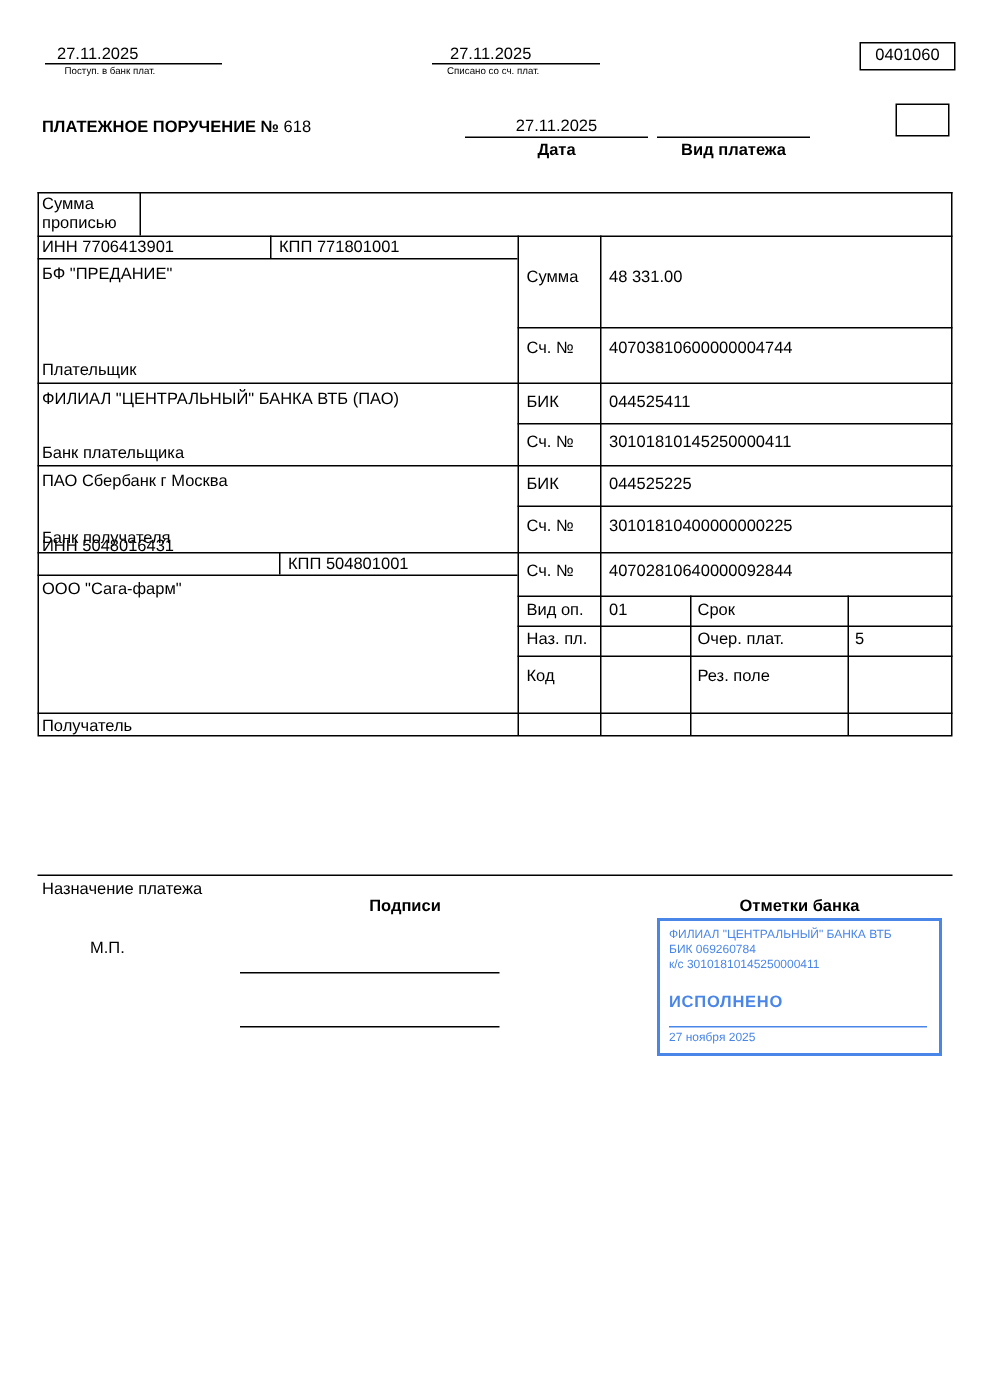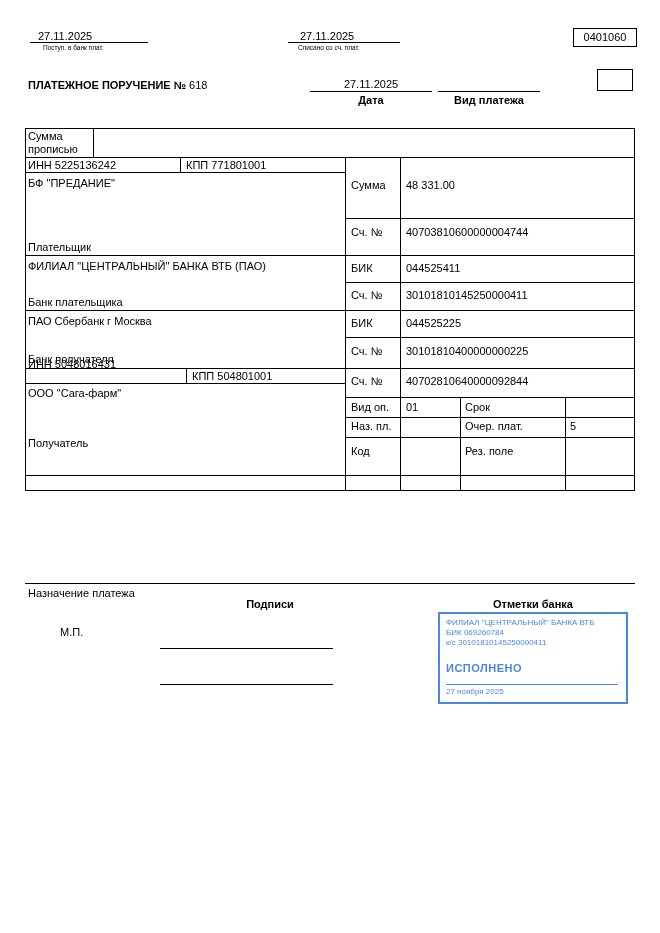--- a/index.html
+++ b/index.html
@@ -72,21 +72,21 @@
   <div class="vl" style="left:93px;top:128px;height:29px"></div>
   <div class="vl" style="left:180px;top:157px;height:15px"></div>
   <div class="vl" style="left:186px;top:368px;height:15px"></div>
   <div class="vl" style="left:345px;top:157px;height:333px"></div>
   <div class="vl" style="left:400px;top:157px;height:333px"></div>
   <div class="vl" style="left:460px;top:397px;height:93px"></div>
   <div class="vl" style="left:565px;top:397px;height:93px"></div>
 
   <div class="t wrap" style="left:28px;top:130px;width:62px">Сумма прописью</div>
 
-  <div class="t" style="left:28px;top:159px">ИНН 5225136242</div>
+  <div class="t" style="left:28px;top:159px">ИНН 7706413901</div>
   <div class="t" style="left:186px;top:159px">КПП 771801001</div>
   <div class="t" style="left:28px;top:177px">БФ "ПРЕДАНИЕ"</div>
   <div class="t" style="left:28px;top:241px">Плательщик</div>
 
   <div class="t" style="left:351px;top:179px">Сумма</div>
   <div class="t" style="left:406px;top:179px">48 331.00</div>
   <div class="t" style="left:351px;top:226px">Сч. №</div>
   <div class="t" style="left:406px;top:226px">40703810600000004744</div>
 
   <div class="t" style="left:28px;top:260px">ФИЛИАЛ "ЦЕНТРАЛЬНЫЙ" БАНКА ВТБ (ПАО)</div>
@@ -99,21 +99,21 @@
   <div class="t" style="left:28px;top:315px">ПАО Сбербанк г Москва</div>
   <div class="t" style="left:28px;top:353px">Банк получателя</div>
   <div class="t" style="left:351px;top:317px">БИК</div>
   <div class="t" style="left:406px;top:317px">044525225</div>
   <div class="t" style="left:351px;top:345px">Сч. №</div>
   <div class="t" style="left:406px;top:345px">30101810400000000225</div>
 
   <div class="t" style="left:28px;top:358px">ИНН 5048016431</div>
   <div class="t" style="left:192px;top:370px">КПП 504801001</div>
   <div class="t" style="left:28px;top:387px">ООО "Сага-фарм"</div>
-  <div class="t" style="left:28px;top:437px">Получатель</div>
+  <div class="t" style="left:28px;top:478px">Получатель</div>
 
   <div class="t" style="left:351px;top:375px">Сч. №</div>
   <div class="t" style="left:406px;top:375px">40702810640000092844</div>
 
   <div class="t" style="left:351px;top:401px">Вид оп.</div>
   <div class="t" style="left:406px;top:401px">01</div>
   <div class="t" style="left:465px;top:401px">Срок</div>
   <div class="t" style="left:351px;top:420px">Наз. пл.</div>
   <div class="t" style="left:465px;top:420px">Очер. плат.</div>
   <div class="t" style="left:570px;top:420px">5</div>

